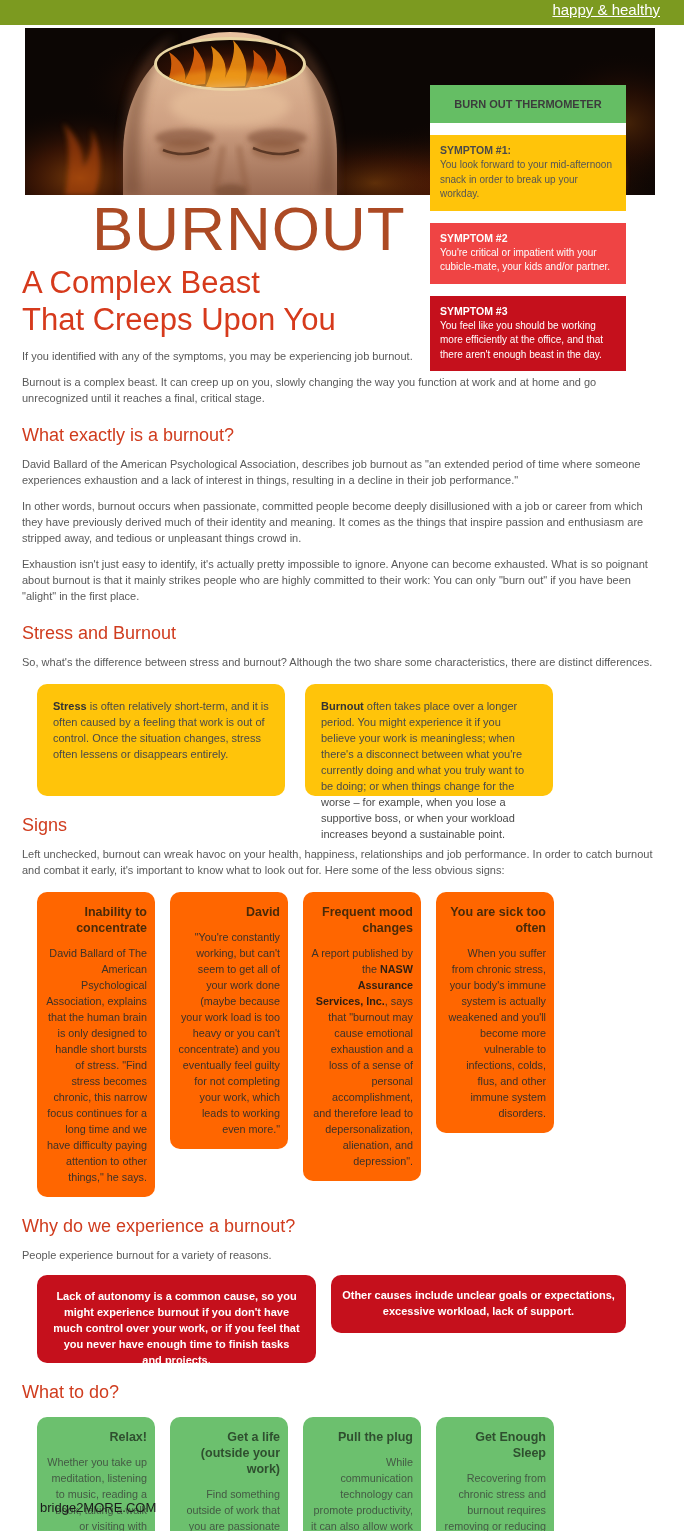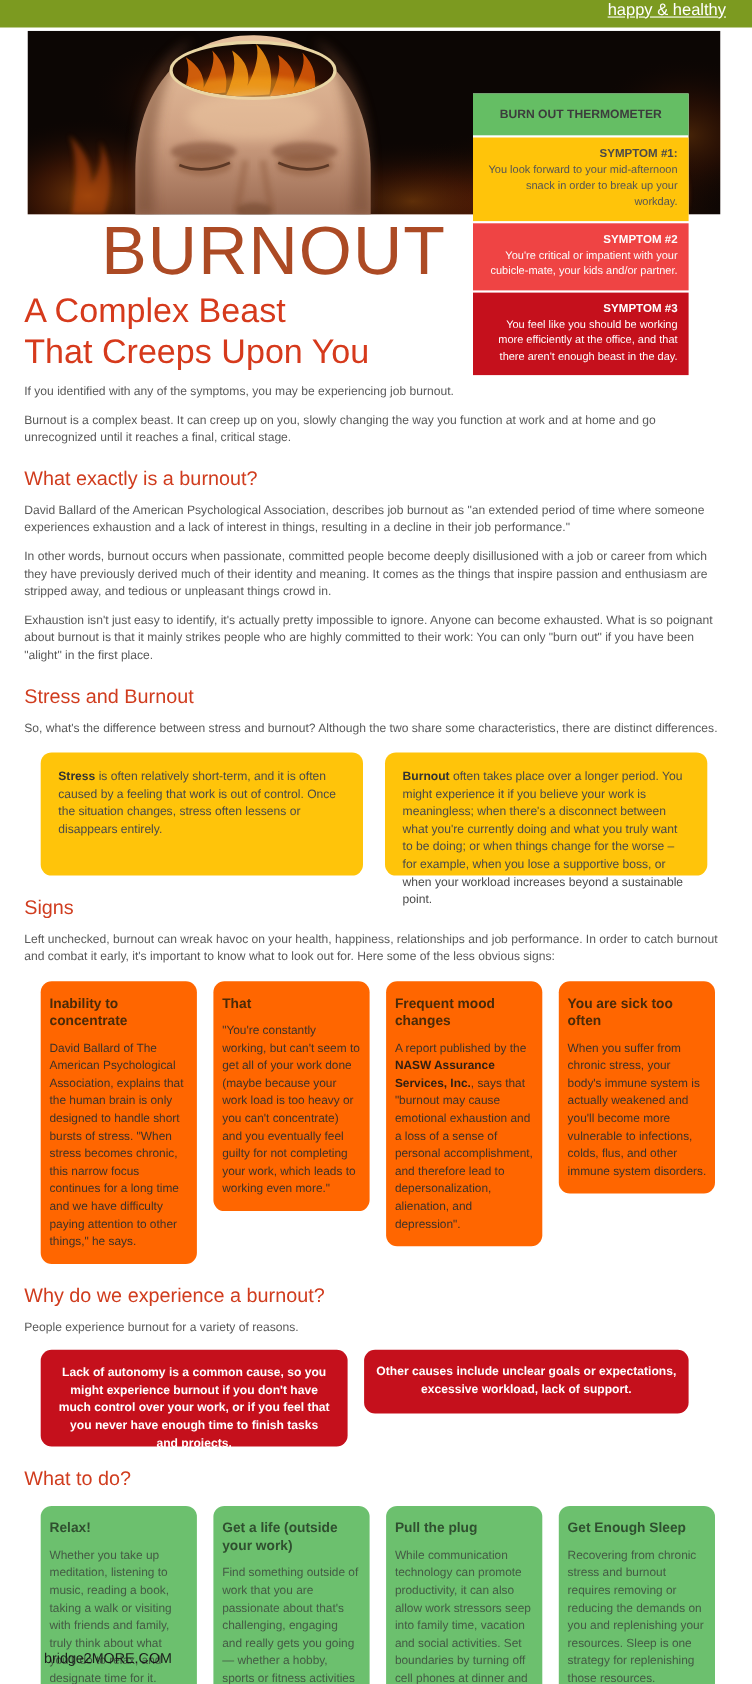--- a/index.html
+++ b/index.html
@@ -7,42 +7,42 @@
         font-family:"Liberation Sans",sans-serif;}
   
   .topbar{height:25px;background:#7C9A20;position:relative;}
   .tagline{position:absolute;right:24px;top:1px;color:#fff;font-size:15px;text-decoration:underline;}
   
   .hero{margin:3px 0 0 25px;width:630px;height:167px;line-height:0;}
   
   .thermo{position:absolute;left:430px;top:85px;width:196px;z-index:5;background:#fff;}
   .t-head{background:#65BE64;height:38px;display:flex;align-items:center;justify-content:center;
           font-size:11px;font-weight:bold;color:#3c3c3c;text-align:center;}
-  .t-sec{margin-top:2px;padding:9px 10px;text-align:right;box-sizing:border-box;}
+  .t-sec{margin-top:12px;padding:9px 10px;text-align:left;box-sizing:border-box;}
   .t-sec .t-title{font-weight:bold;font-size:10.5px;margin-bottom:2px;}
   .t-sec .t-text{font-size:10px;line-height:14.5px;}
   .t-yellow{background:#FFC40A;color:#555;}
   .t-yellow .t-title{color:#4a4a4a;}
   .t-orange{background:#ef4444;color:#fdfdfd;}
   .t-red{background:#C5101C;color:#fff;}
   
   .content{padding:0 22px;}
   h1{margin:5px 0 0 70px;font-size:62px;line-height:58px;font-weight:400;color:#AC4A24;letter-spacing:1px;}
   .subtitle{margin-top:6px;font-size:31px;line-height:37px;color:#D63A1C;}
   p.body{margin:10px 0 0;font-size:11px;line-height:16px;color:#595959;}
   h2{margin:18px 0 0;font-size:18px;line-height:22px;font-weight:400;color:#D03C1E;}
   .row{display:flex;margin-left:15px;align-items:flex-start;}
   
   .yellow-row{gap:20px;margin-top:14px;}
-  .ybox{width:293px;height:112px;box-sizing:border-box;background:#FFC40A;border-radius:10px;
+  .ybox{width:248px;height:112px;box-sizing:border-box;background:#FFC40A;border-radius:10px;
         padding:14px 16px;font-size:11px;line-height:16px;color:#4a4a4a;}
   .ybox .lead{font-weight:bold;color:#333;}
   
   .cards{gap:15px;margin-top:14px;}
-  .card{width:142px;box-sizing:border-box;border-radius:10px;padding:12px 8px;text-align:left;}
+  .card{width:118px;box-sizing:border-box;border-radius:10px;padding:12px 8px;text-align:right;}
   .card-title{font-weight:bold;font-size:12.5px;line-height:16px;}
   .card-body{margin-top:9px;font-size:10.8px;line-height:16px;}
   .orange-card{background:#FF6600;}
   .orange-card .card-title{color:#4A2A08;}
   .orange-card .card-body{color:#3d3228;}
   .orange-card .card-body b{color:#2e1f12;}
   .green-card{background:#6CC06E;}
   .green-card .card-title{color:#2F4F2F;}
   .green-card .card-body{color:#445a44;}
   
@@ -167,24 +167,24 @@
         <span class="lead">Burnout</span><span> often takes place over a longer period. You might experience it if you believe your work is meaningless; when there's a disconnect between what you're currently doing and what you truly want to be doing; or when things change for the worse – for example, when you lose a supportive boss, or when your workload increases beyond a sustainable point.</span>
       </div>
     </div>
 
     <h2>Signs</h2>
     <p class="body">Left unchecked, burnout can wreak havoc on your health, happiness, relationships and job performance. In order to catch burnout and combat it early, it's important to know what to look out for. Here some of the less obvious signs:</p>
 
     <div class="row cards">
       <div class="card orange-card">
         <div class="card-title">Inability to concentrate</div>
-        <div class="card-body"><span>David Ballard of The American Psychological Association, explains that the human brain is only designed to handle short bursts of stress. "When stress becomes chronic, this narrow focus continues for a long time and we have difficulty paying attention to other things," he says.</span><b></b><span></span></div>
-      </div>
-      <div class="card orange-card">
-        <div class="card-title">That</div>
+        <div class="card-body"><span>David Ballard of The American Psychological Association, explains that the human brain is only designed to handle short bursts of stress. "Find stress becomes chronic, this narrow focus continues for a long time and we have difficulty paying attention to other things," he says.</span><b></b><span></span></div>
+      </div>
+      <div class="card orange-card">
+        <div class="card-title">David</div>
         <div class="card-body"><span>"You're constantly working, but can't seem to get all of your work done (maybe because your work load is too heavy or you can't concentrate) and you eventually feel guilty for not completing your work, which leads to working even more."</span><b></b><span></span></div>
       </div>
       <div class="card orange-card">
         <div class="card-title">Frequent mood changes</div>
         <div class="card-body"><span>A report published by the </span><b>NASW Assurance Services, Inc.</b><span>, says that "burnout may cause emotional exhaustion and a loss of a sense of personal accomplishment, and therefore lead to depersonalization, alienation, and depression".</span></div>
       </div>
       <div class="card orange-card">
         <div class="card-title">You are sick too often</div>
         <div class="card-body"><span>When you suffer from chronic stress, your body's immune system is actually weakened and you'll become more vulnerable to infections, colds, flus, and other immune system disorders.</span><b></b><span></span></div>
       </div>

